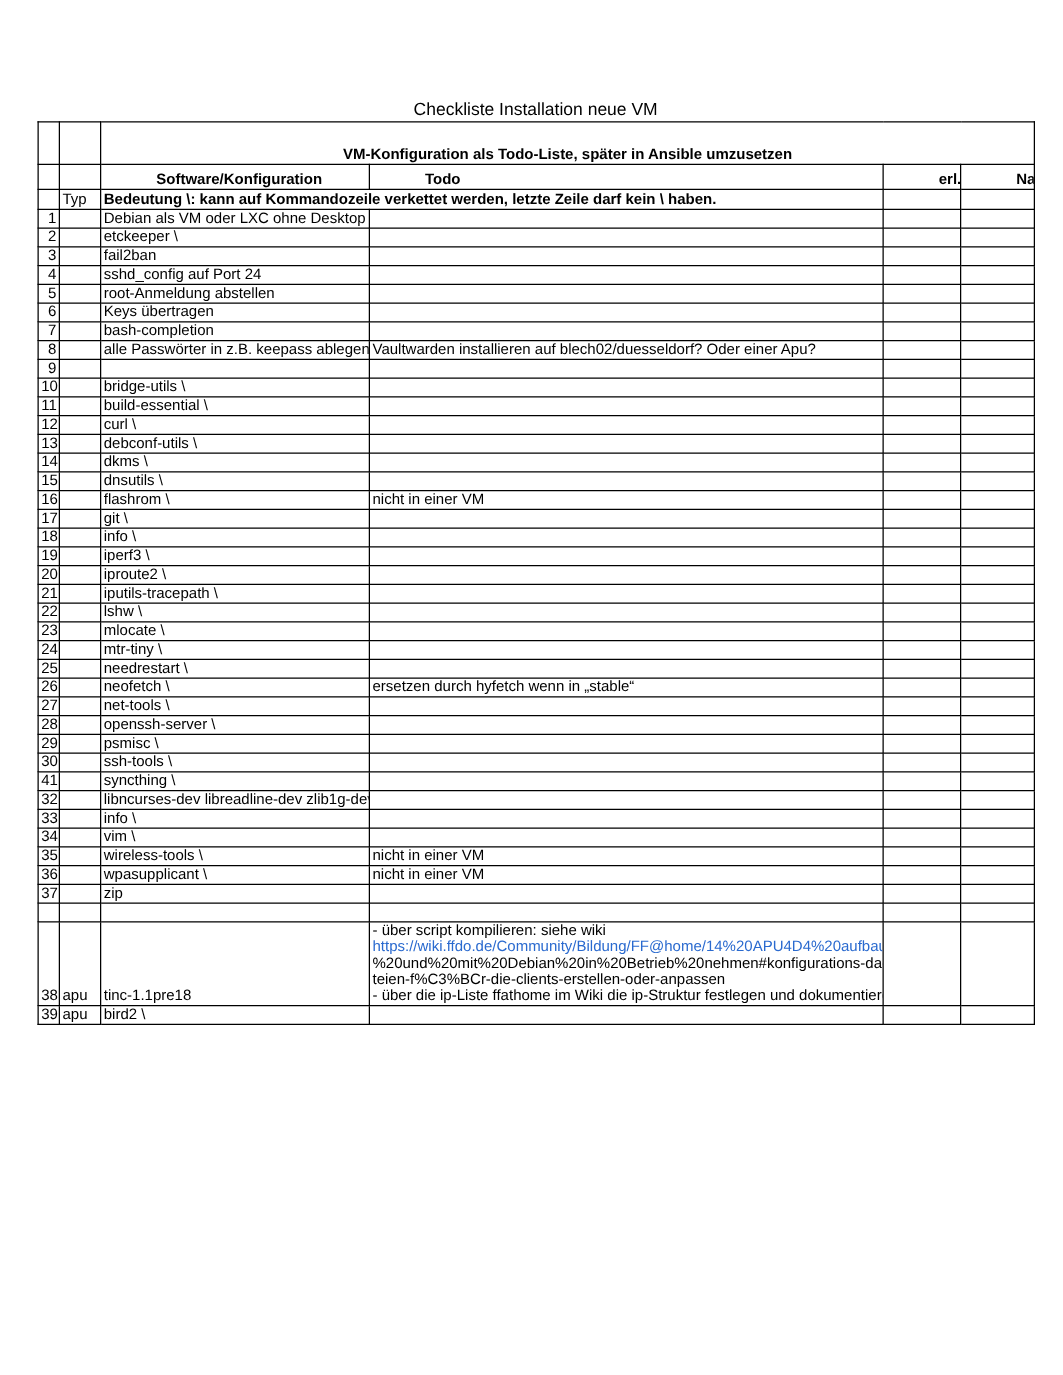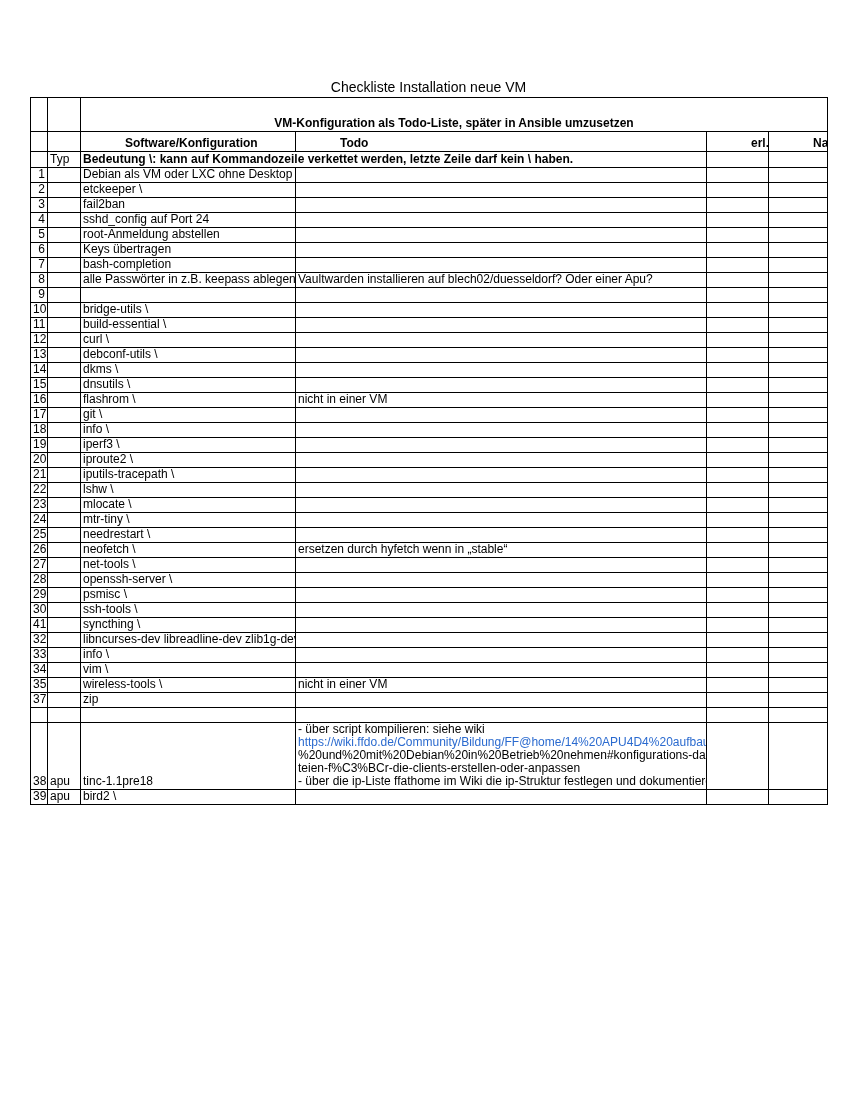--- a/index.html
+++ b/index.html
@@ -348,20 +348,28 @@
         </tr>
         <tr>
           <td class="c-num">35</td>
           <td class="c-typ"></td>
           <td class="c-sw">wireless-tools \</td>
           <td class="c-todo">nicht in einer VM</td>
           <td class="c-erl"></td>
           <td class="c-name"></td>
         </tr>
         <tr>
+          <td class="c-num">36</td>
+          <td class="c-typ"></td>
+          <td class="c-sw">wpasupplicant \</td>
+          <td class="c-todo">nicht in einer VM</td>
+          <td class="c-erl"></td>
+          <td class="c-name"></td>
+        </tr>
+        <tr>
           <td class="c-num">37</td>
           <td class="c-typ"></td>
           <td class="c-sw">zip</td>
           <td class="c-todo"></td>
           <td class="c-erl"></td>
           <td class="c-name"></td>
         </tr>
         <tr>
           <td class="c-num"></td>
           <td class="c-typ"></td>

